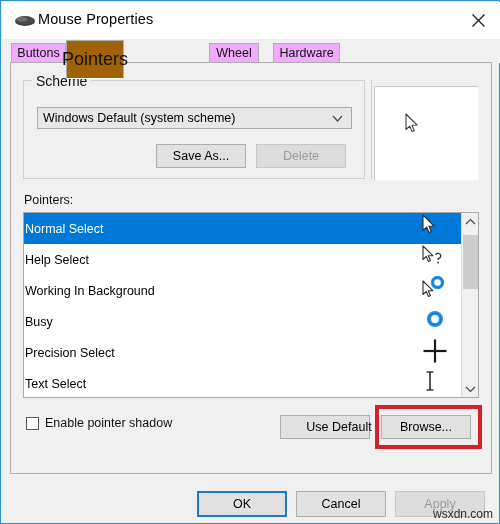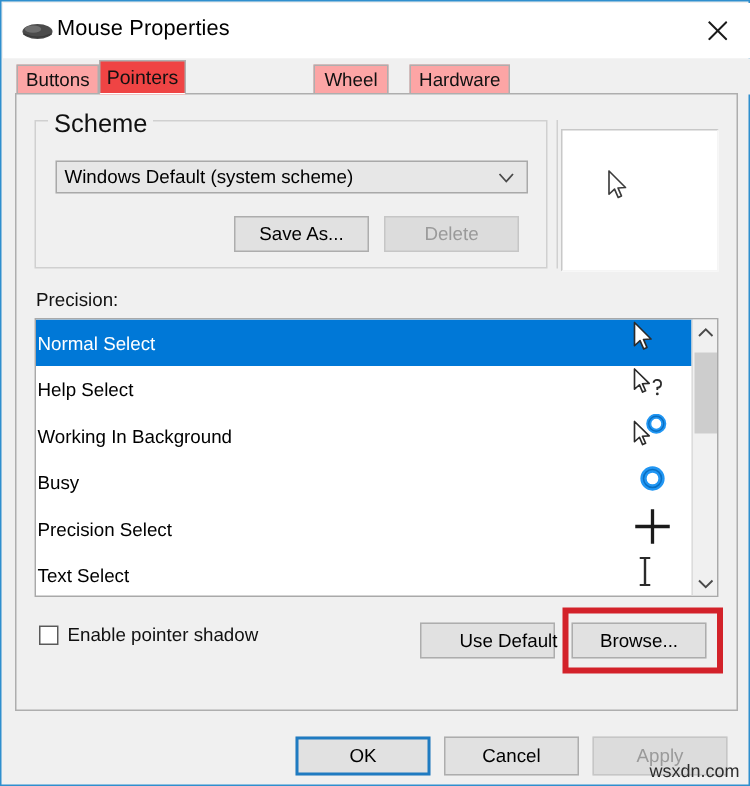--- a/index.html
+++ b/index.html
@@ -67,35 +67,35 @@
     width: 498px;
     height: 24px;
     background: #f0f0f0;
   }
   .tab {
     position: absolute;
     top: 4px;
     height: 20px;
     box-sizing: border-box;
     border: 1px solid #aeaeae;
-    background: #fca5a5;
+    background: #f0abfc;
     font-size: 12.5px;
     color: #111;
     display: flex;
     align-items: center;
     justify-content: center;
     padding: 0 7px;
     white-space: nowrap;
   }
   .tab.active {
     top: 1px;
-    height: 23px;
-    background: #ef4444;
+    height: 39px;
+    background: #a16207;
     border-bottom: 1px solid #ffffff;
-    font-size: 13px;
+    font-size: 18px;
     z-index: 4;
   }
 
   
   .tabpage {
     position: absolute;
     left: 9px; top: 61px;
     width: 482px;
     height: 412px;
     box-sizing: border-box;
@@ -112,21 +112,21 @@
     height: 99px;
     box-sizing: border-box;
     border: 1px solid #d0d0d0;
     background: transparent;
   }
   .group-label {
     position: absolute;
     left: 31px; top: 72px;
     background: #f0f0f0;
     padding: 0 4px;
-    font-size: 17px;
+    font-size: 14px;
     color: #111;
   }
 
   .combobox {
     position: absolute;
     left: 36px; top: 106px;
     width: 315px;
     height: 22px;
     box-sizing: border-box;
     border: 1px solid #a9a9a9;
@@ -407,21 +407,21 @@
 
   <div class="preview-sep"></div>
   <div class="preview-box">
     <span class="preview-cursor">
       <svg width="16" height="22" viewBox="0 0 16 22">
         <path d="M1,1 L1,16.5 L4.7,13.1 L7.1,18.6 L9.3,17.6 L7,12.3 L12,12 Z" fill="#ffffff" stroke="#3c3c3c" stroke-width="1.1" stroke-linejoin="round"></path>
       </svg>
     </span>
   </div>
 
-  <div class="customize-label">Precision:</div>
+  <div class="customize-label">Pointers:</div>
 
   <div class="listbox">
     <div class="list-inner">
 
       <div class="list-row selected">
         <span class="row-label">Normal Select</span>
         <span class="row-cursor">
           <svg width="16" height="22" viewBox="0 0 16 22">
             <path d="M1,1 L1,16.5 L4.7,13.1 L7.1,18.6 L9.3,17.6 L7,12.3 L12,12 Z" fill="#ffffff" stroke="#2b2b2b" stroke-width="1.1" stroke-linejoin="round"></path>
           </svg>

